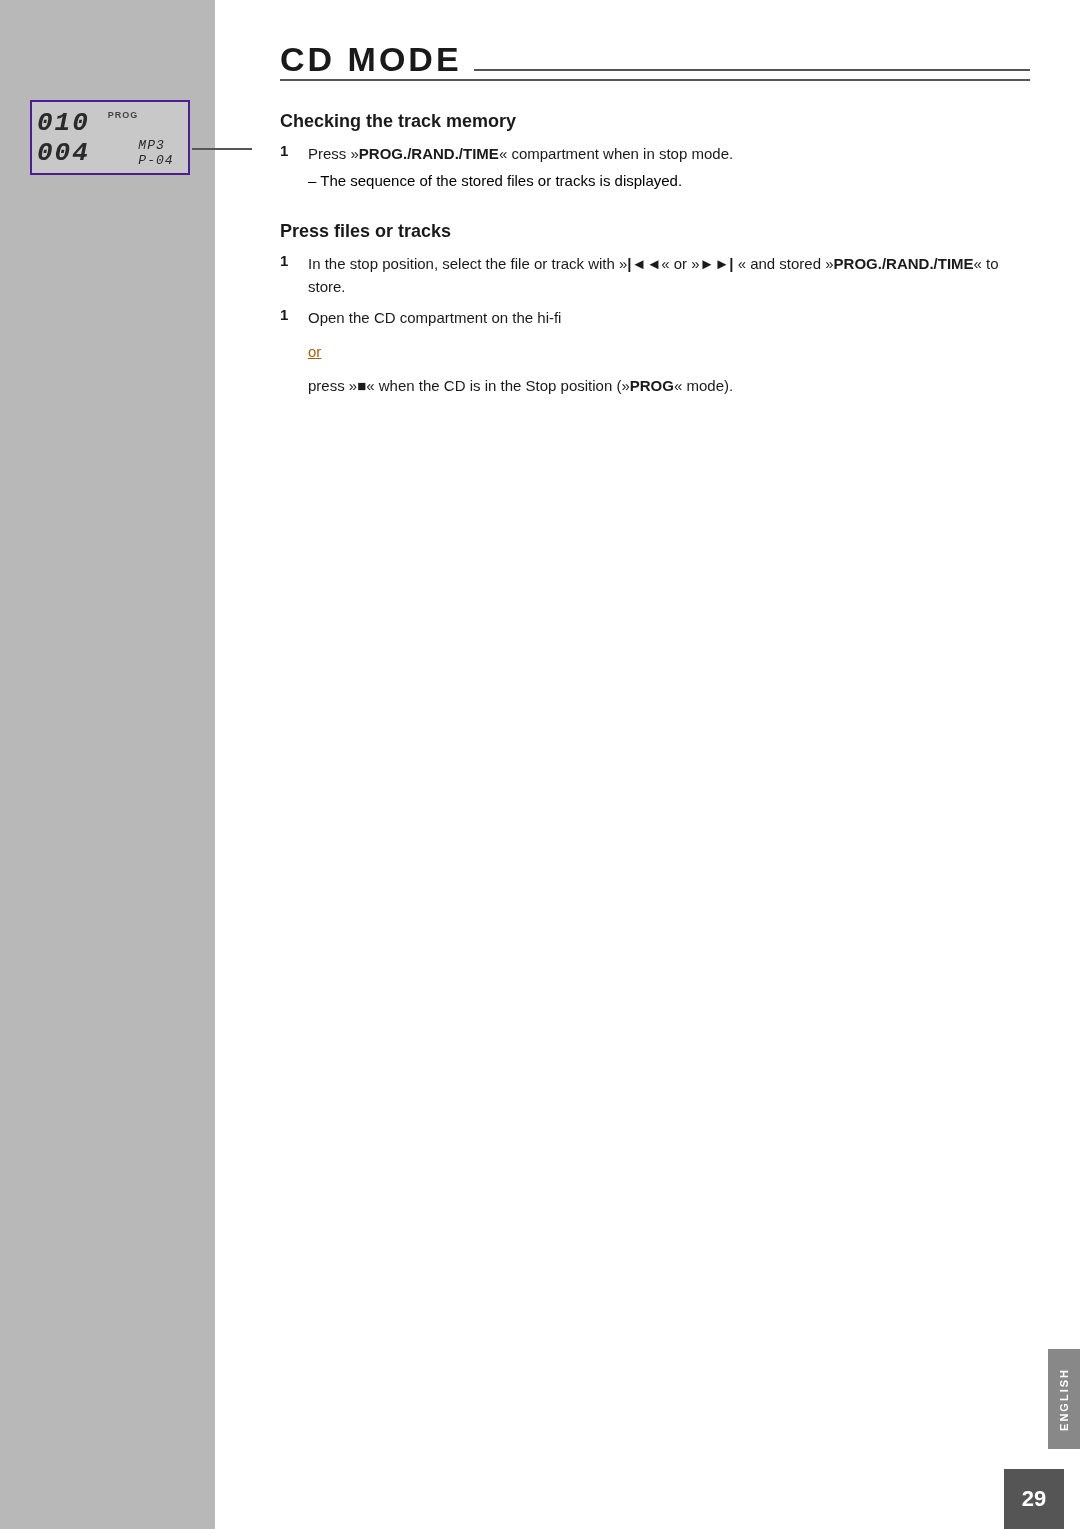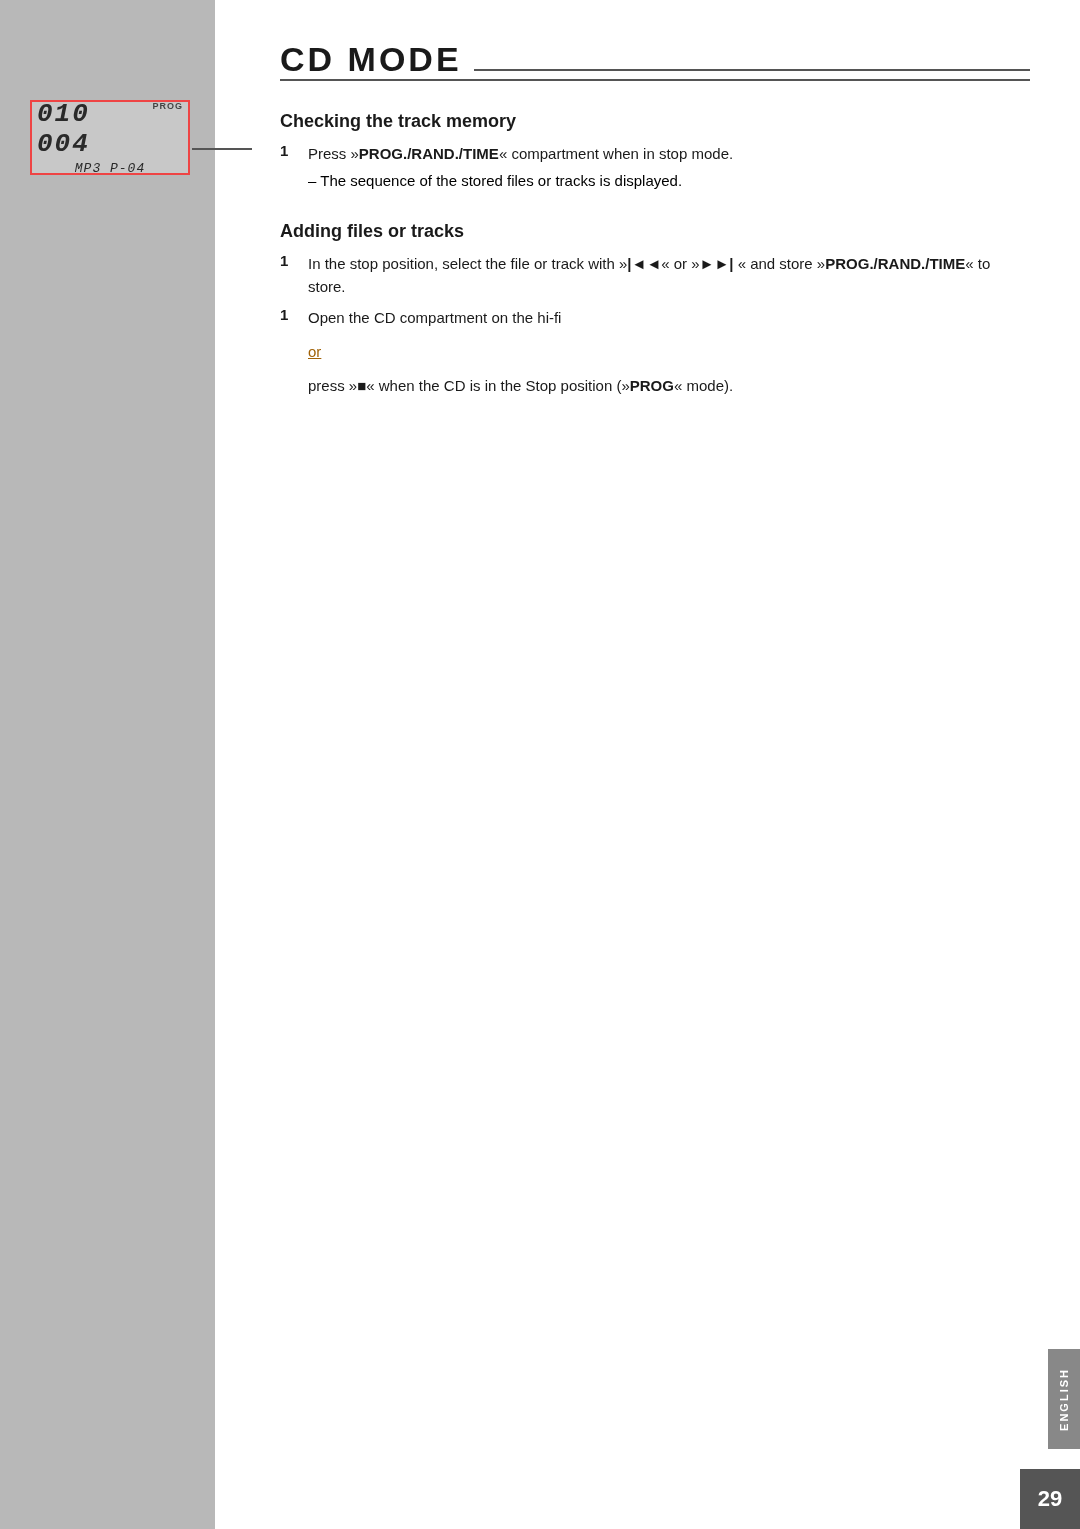--- a/index.html
+++ b/index.html
@@ -26,24 +26,24 @@
     }
 
     
     .lcd-panel {
       position: absolute;
       left: 30px;
       top: 100px;
       width: 160px;
       height: 75px;
       background: #c8c8c8;
-      border: 2px solid #ef4444;
-      display: flex;
-      flex-direction: column;
-      align-items: center;
+      border: 2px solid #4c1d95;
+      display: flex;
+      flex-direction: row;
+      align-items: flex-end;
       justify-content: center;
       padding: 5px;
     }
 
     .lcd-main-display {
       display: flex;
       align-items: center;
       gap: 6px;
     }
 
@@ -185,21 +185,21 @@
       font-size: 11px;
       font-weight: bold;
       color: #fff;
       letter-spacing: 2px;
       text-transform: uppercase;
     }
 
     
     .page-number-box {
       position: absolute;
-      right: 0;
+      right: 16px;
       bottom: 0;
       width: 60px;
       height: 60px;
       background: #555;
       display: flex;
       align-items: center;
       justify-content: center;
     }
 
     .page-number {
@@ -240,25 +240,25 @@
     <div class="numbered-item">
       <span class="item-number">1</span>
       <div class="item-content">
         <span>Press »</span><span class="bold-text">PROG./RAND./TIME</span><span>« compartment when in stop mode.</span>
         <div class="sub-bullet">– The sequence of the stored files or tracks is displayed.</div>
       </div>
     </div>
   </div>
 
   <div class="section">
-    <div class="section-title">Adding files or tracks</div>
+    <div class="section-title">Press files or tracks</div>
     <div class="numbered-item">
       <span class="item-number">1</span>
       <div class="item-content">
-        <span>In the stop position, select the file or track with »</span><span class="bold-text">|◄◄</span><span>« or »</span><span class="bold-text">►►|</span><span> « and store »</span><span class="bold-text">PROG./RAND./TIME</span><span>« to store.</span>
+        <span>In the stop position, select the file or track with »</span><span class="bold-text">|◄◄</span><span>« or »</span><span class="bold-text">►►|</span><span> « and stored »</span><span class="bold-text">PROG./RAND./TIME</span><span>« to store.</span>
       </div>
     </div>
   </div>
 
   <div class="section deleting-section">
     <div class="numbered-item step-block">
       <span class="item-number">1</span>
       <div class="item-content">
         <span>Open the CD compartment on the hi-fi</span>
       </div>

